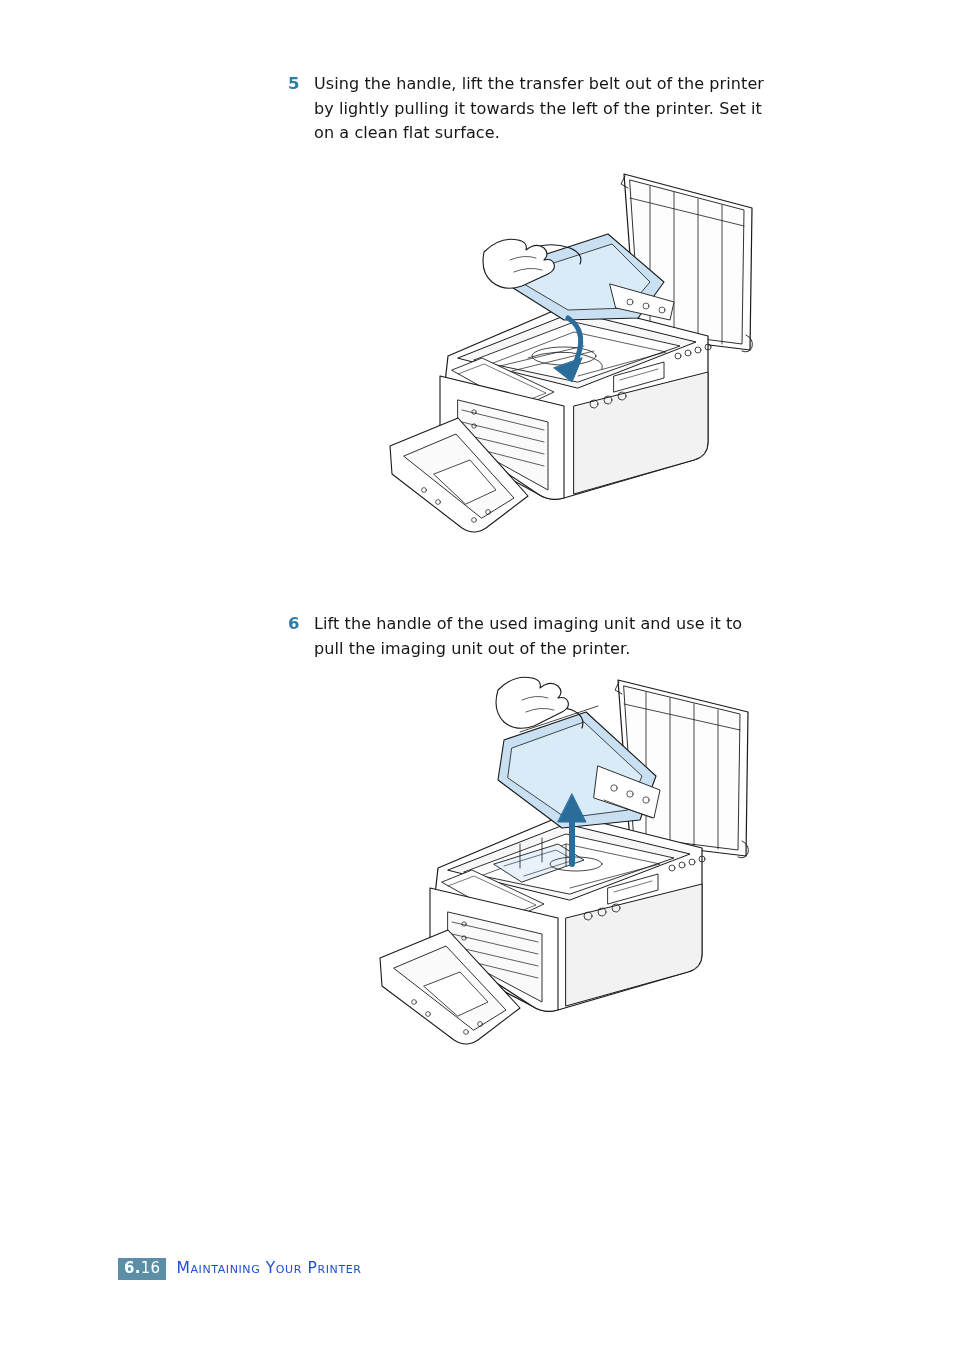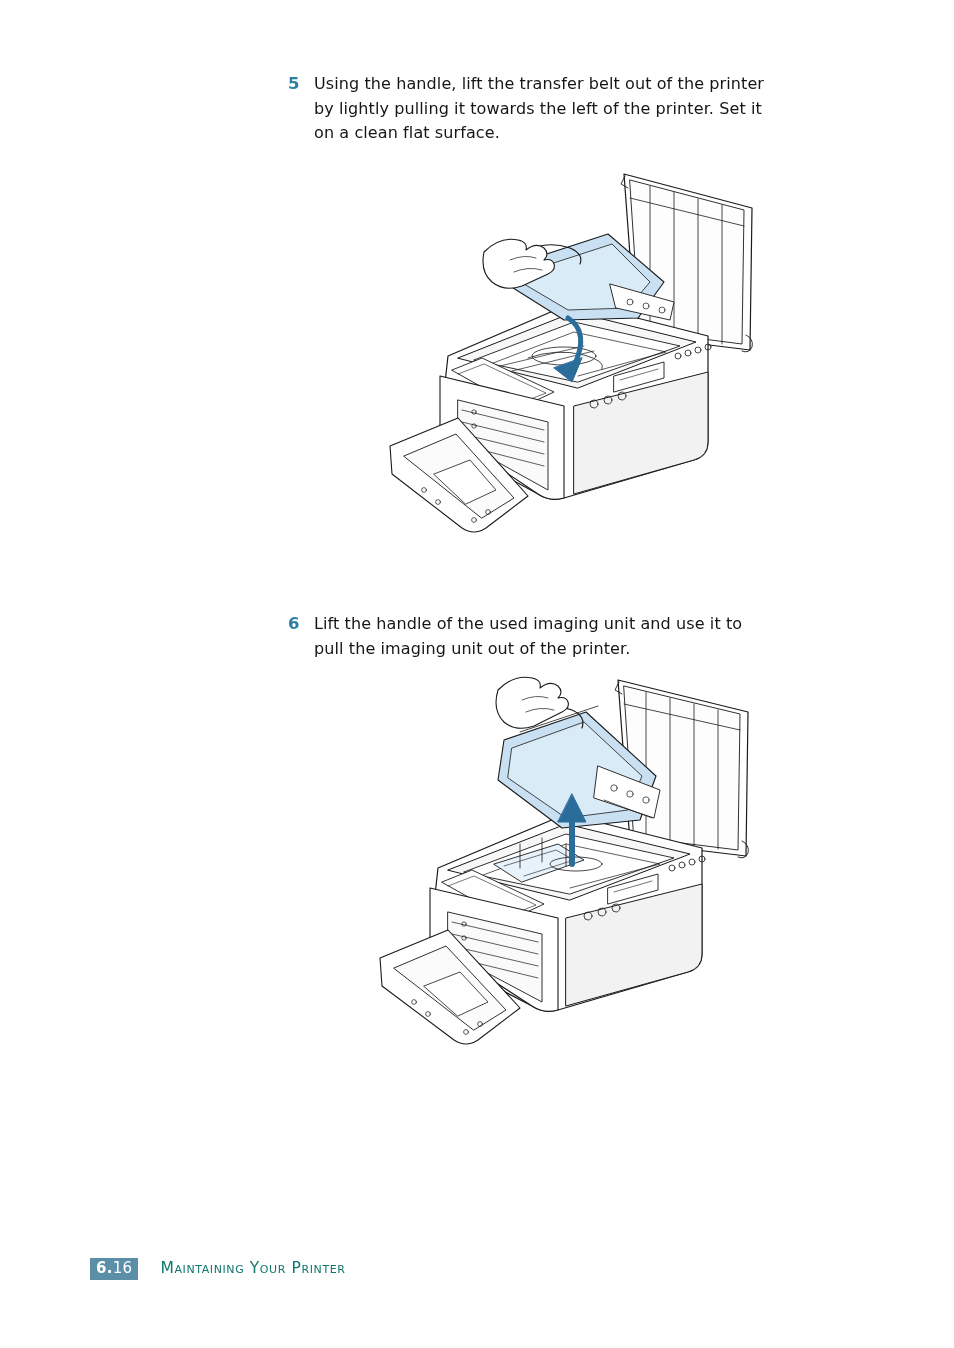--- a/index.html
+++ b/index.html
@@ -50,38 +50,38 @@
     position: absolute;
   }
   #fig5 { left: 378px; top: 160px; width: 380px; height: 420px; }
   #fig6 { left: 370px; top: 668px; width: 390px; height: 410px; }
 
   .figure svg { display: block; width: 100%; height: 100%; }
 
   
   .footer {
     position: absolute;
-    left: 90px;
+    left: 118px;
     top: 1258px;
     display: flex;
     align-items: baseline;
   }
   .folio {
     background: #5b8fa8;
     color: #ffffff;
     font-size: 15px;
     font-weight: bold;
     padding: 2px 6px 3px 6px;
     line-height: 17px;
     letter-spacing: 0.3px;
   }
   .folio .minor { font-weight: normal; }
   .footer-title {
-    margin-left: 22px;
-    color: #0f766e;
+    margin-left: 10px;
+    color: #1d4ed8;
     font-size: 15.5px;
     letter-spacing: 0.6px;
     font-variant: small-caps;
   }
 </style>
 </head>
 <body>
 
 <div class="page">
 

